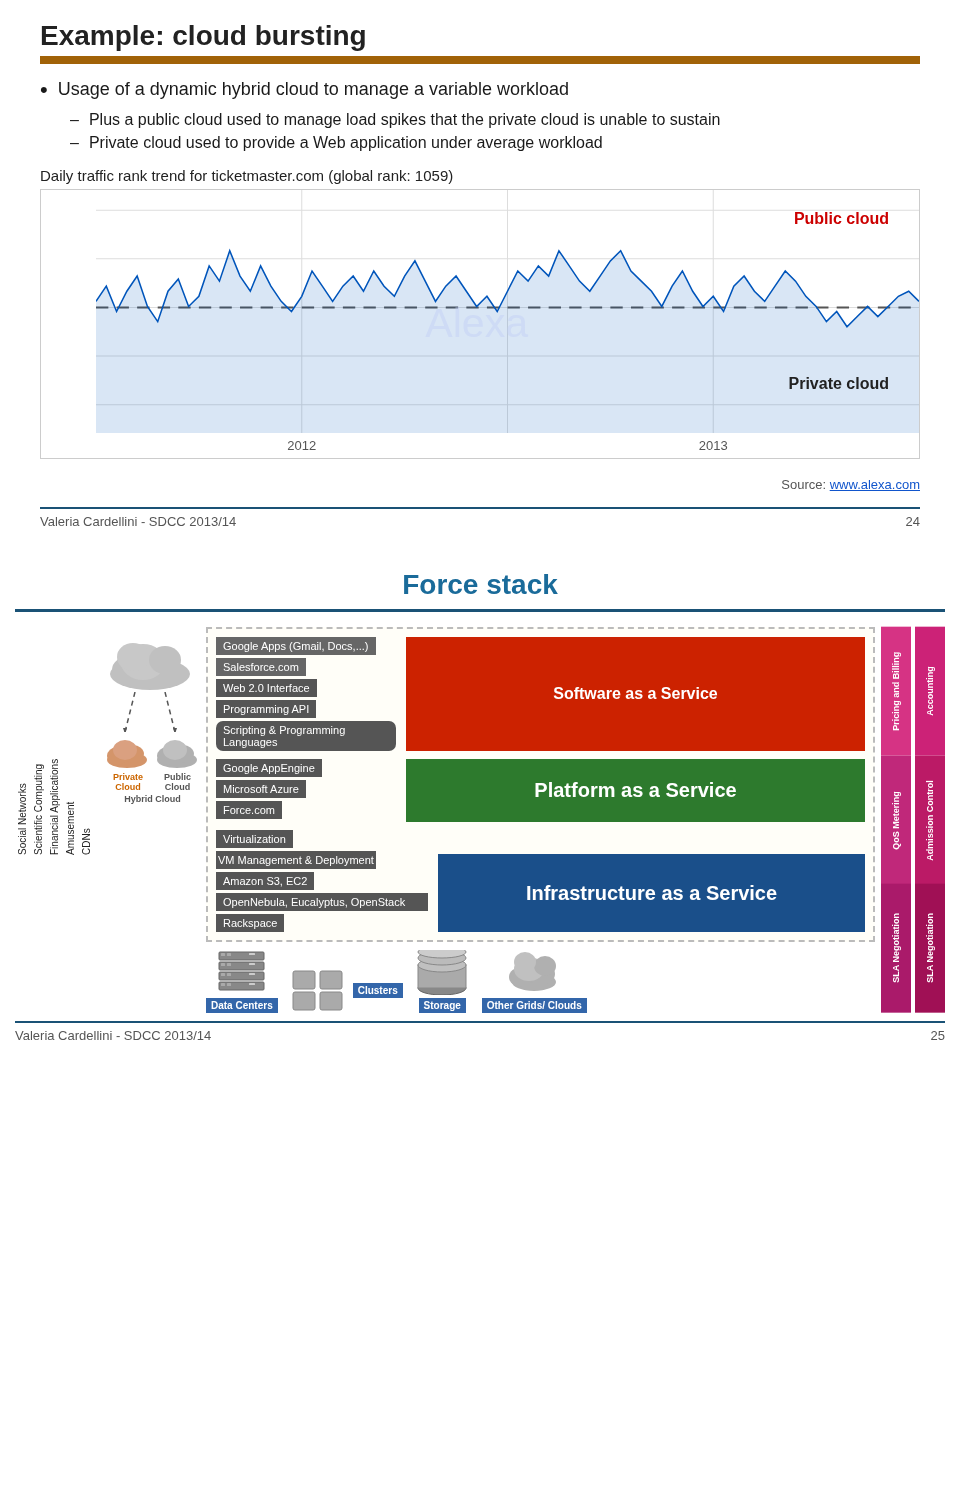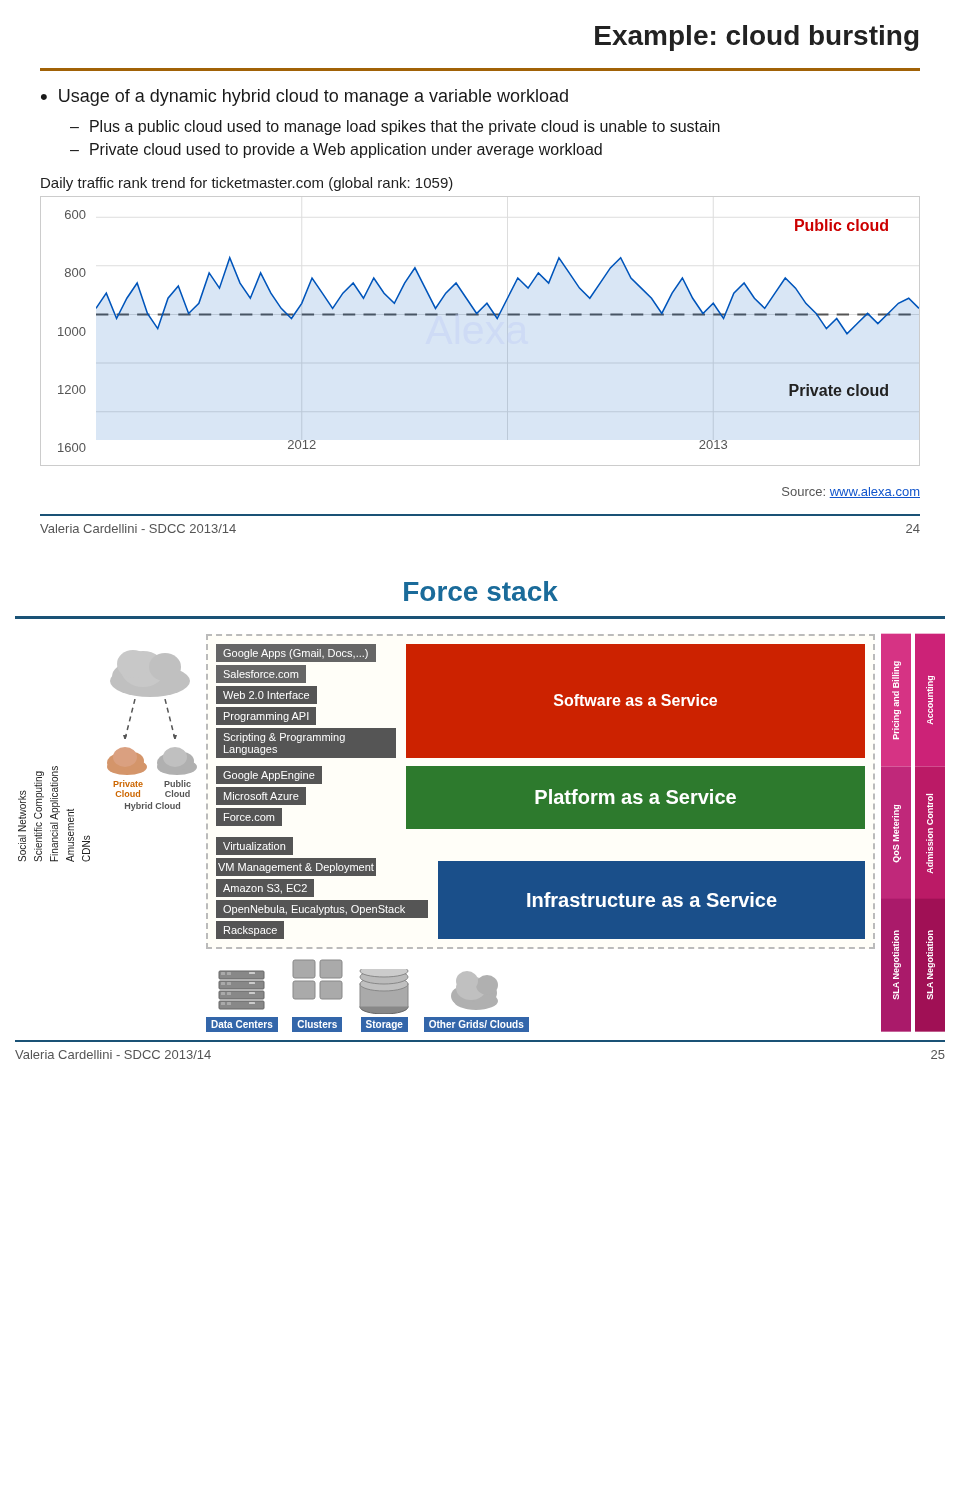--- a/index.html
+++ b/index.html
@@ -11,27 +11,27 @@
     }
 
     
     .slide {
       width: 960px;
       padding: 20px 40px 10px 40px;
       background: white;
     }
 
     .slide-title {
-      text-align: right;
+      text-align: left;
       font-size: 28px;
       font-weight: bold;
       color: #222;
       margin-bottom: 10px;
-      padding-bottom: 16px;
-      border-bottom: 3px solid #a16207;
+      padding-bottom: 4px;
+      border-bottom: 8px solid #a16207;
     }
 
     .bullet-section {
       margin: 15px 0;
     }
 
     .bullet-main {
       font-size: 18px;
       color: #1a1a1a;
       margin-bottom: 8px;
@@ -108,21 +108,21 @@
       background: white;
     }
 
     .chart-svg {
       width: 100%;
       height: 100%;
     }
 
     .chart-x-labels {
       position: absolute;
-      bottom: 8px;
+      bottom: 0;
       left: 55px;
       right: 0;
       height: 25px;
       display: flex;
       justify-content: space-around;
       align-items: center;
     }
 
     .chart-x-labels span {
       font-size: 13px;
@@ -214,27 +214,20 @@
     </div>
     <div class="bullet-sub">
       <span>Private cloud used to provide a Web application under average workload</span>
     </div>
   </div>
 
   <div class="chart-section">
     <div class="chart-label">Daily traffic rank trend for ticketmaster.com (global rank: 1059)</div>
     <div class="chart-container">
 
-      <div class="chart-y-labels">
-        <span>600</span>
-        <span>800</span>
-        <span>1000</span>
-        <span>1200</span>
-        <span>1600</span>
-      </div>
 
       <div class="chart-inner">
         <svg class="chart-svg" viewBox="0 0 800 240" preserveAspectRatio="none">
 
           <line x1="0" y1="20" x2="800" y2="20" stroke="#ddd" stroke-width="1"></line>
           <line x1="0" y1="68" x2="800" y2="68" stroke="#ddd" stroke-width="1"></line>
           <line x1="0" y1="116" x2="800" y2="116" stroke="#ddd" stroke-width="1"></line>
           <line x1="0" y1="164" x2="800" y2="164" stroke="#ddd" stroke-width="1"></line>
           <line x1="0" y1="212" x2="800" y2="212" stroke="#ddd" stroke-width="1"></line>
 
@@ -354,21 +347,21 @@
             </div>
             <div style="background:#666;color:white;font-size:11px;padding:3px 7px;width:fit-content;">
               <span>Salesforce.com</span>
             </div>
             <div style="background:#555;color:white;font-size:11px;padding:3px 7px;width:fit-content;">
               <span>Web 2.0 Interface</span>
             </div>
             <div style="background:#555;color:white;font-size:11px;padding:3px 7px;width:fit-content;">
               <span>Programming API</span>
             </div>
-            <div style="background:#555;color:white;font-size:11px;padding:3px 7px;width:180px;">
+            <div style="background:#555;color:white;font-size:11px;padding:3px 7px;width:180px;border-radius:7px;">
               <span>Scripting &amp; Programming Languages</span>
             </div>
           </div>
           <div style="background:#cc2200;color:white;font-size:16px;font-weight:bold;text-align:center;padding:20px 10px;flex:1;margin-left:10px;display:flex;align-items:center;justify-content:center;">
             <span>Software as a Service</span>
           </div>
         </div>
 
         <div style="display:flex; margin-bottom:8px; align-items:stretch;">
           <div style="display:flex;flex-direction:column;gap:3px;min-width:180px;">
@@ -429,21 +422,21 @@
             <rect x="13" y="23" width="4" height="3" rx="0.5" fill="#aaa"></rect>
             <rect x="35" y="23" width="6" height="2" rx="0.5" fill="#ccc"></rect>
             <rect x="5" y="32" width="45" height="8" rx="1" fill="#888" stroke="#666" stroke-width="1"></rect>
             <rect x="7" y="33" width="4" height="3" rx="0.5" fill="#aaa"></rect>
             <rect x="13" y="33" width="4" height="3" rx="0.5" fill="#aaa"></rect>
             <rect x="35" y="33" width="6" height="2" rx="0.5" fill="#ccc"></rect>
           </svg>
           <span style="font-size:10px;color:#222;font-weight:bold;text-align:center;background:#3366aa;color:white;padding:2px 5px;">Data Centers</span>
         </div>
 
-        <div style="display:flex;flex-direction:column;align-items:center;gap:15px;">
+        <div style="display:flex;flex-direction:row;align-items:center;gap:8px;">
           <svg width="55" height="45" viewBox="0 0 55 45">
             <rect x="3" y="3" width="22" height="18" rx="2" fill="#aaa" stroke="#888" stroke-width="1"></rect>
             <rect x="30" y="3" width="22" height="18" rx="2" fill="#aaa" stroke="#888" stroke-width="1"></rect>
             <rect x="3" y="24" width="22" height="18" rx="2" fill="#aaa" stroke="#888" stroke-width="1"></rect>
             <rect x="30" y="24" width="22" height="18" rx="2" fill="#aaa" stroke="#888" stroke-width="1"></rect>
           </svg>
           <span style="font-size:10px;color:#222;font-weight:bold;text-align:center;background:#3366aa;color:white;padding:2px 5px;">Clusters</span>
         </div>
 
         <div style="display:flex;flex-direction:column;align-items:center;gap:3px;">

